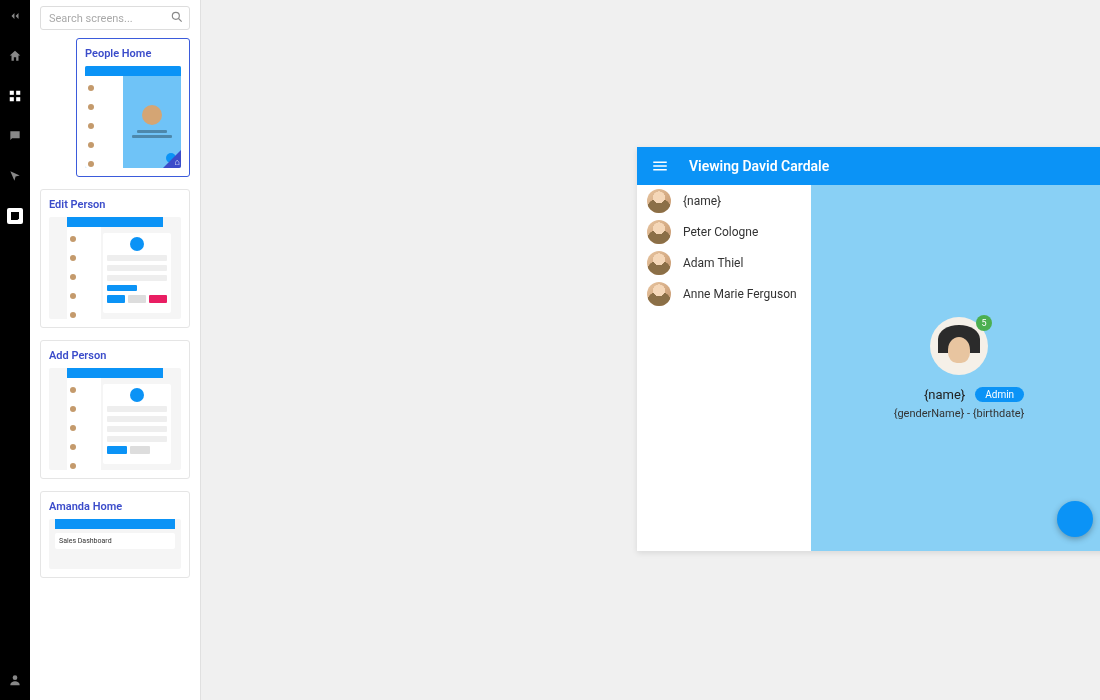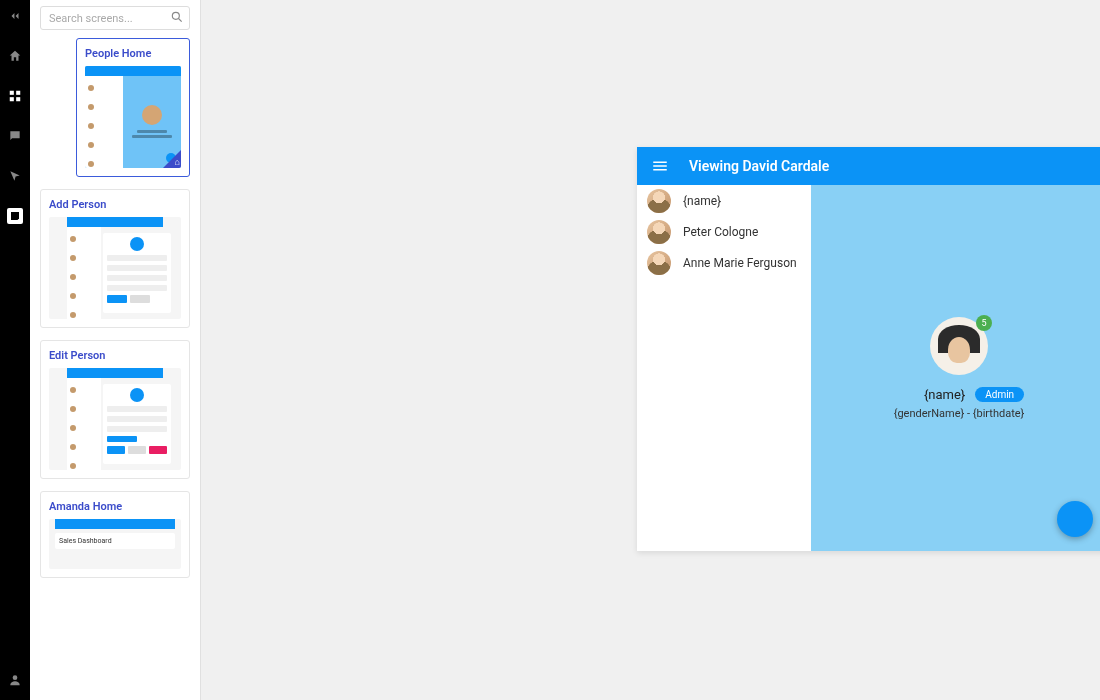--- a/index.html
+++ b/index.html
@@ -148,48 +148,20 @@
             <div class="thumb-text-line" style="width:40px"></div>
           </div>
         </div>
         <div class="thumb-fab"></div>
         <div class="thumb-corner"></div>
         <span class="thumb-corner-icon">⌂</span>
       </div>
     </div>
 
     <div class="screen-card">
-      <div class="screen-title">Add Person</div>
-      <div class="screen-thumb th-grey">
-        <div class="thumb-bar" style="left:18px;right:18px;width:auto"></div>
-        <div class="thumb-side" style="left:18px;width:34px">
-          <div><span class="thumb-side-avatar"></span></div>
-          <div><span class="thumb-side-avatar"></span></div>
-          <div><span class="thumb-side-avatar"></span></div>
-          <div><span class="thumb-side-avatar"></span></div>
-          <div><span class="thumb-side-avatar"></span></div>
-
-        </div>
-        <div class="thumb-form">
-          <div style="display:flex;justify-content:center;margin-top:4px">
-              <div style="width:14px;height:14px;border-radius:50%;background:#0b93f6"></div>
-            </div>
-          <div class="thumb-form-row"></div>
-          <div class="thumb-form-row"></div>
-          <div class="thumb-form-row"></div>
-          <div class="thumb-form-row"></div>
-          <div style="display:flex;gap:3px;margin:4px">
-              <div style="width:20px;height:8px;background:#0b93f6;border-radius:1px"></div>
-              <div style="width:20px;height:8px;background:#ddd;border-radius:1px"></div>
-            </div>
-        </div>
-      </div>
-    </div>
-
-    <div class="screen-card">
       <div class="screen-title">Edit Person</div>
       <div class="screen-thumb th-grey">
         <div class="thumb-bar" style="left:18px;right:18px;width:auto"></div>
         <div class="thumb-side" style="left:18px;width:34px">
           <div><span class="thumb-side-avatar"></span></div>
           <div><span class="thumb-side-avatar"></span></div>
           <div><span class="thumb-side-avatar"></span></div>
           <div><span class="thumb-side-avatar"></span></div>
           <div><span class="thumb-side-avatar"></span></div>
 
@@ -199,20 +171,48 @@
               <div style="width:14px;height:14px;border-radius:50%;background:#0b93f6"></div>
             </div>
           <div class="thumb-form-row"></div>
           <div class="thumb-form-row"></div>
           <div class="thumb-form-row"></div>
           <div class="thumb-form-blue"></div>
           <div style="display:flex;gap:3px;margin:4px">
               <div style="width:18px;height:8px;background:#0b93f6;border-radius:1px"></div>
               <div style="width:18px;height:8px;background:#ddd;border-radius:1px"></div>
               <div style="width:18px;height:8px;background:#e91e63;border-radius:1px"></div>
+            </div>
+        </div>
+      </div>
+    </div>
+
+    <div class="screen-card">
+      <div class="screen-title">Add Person</div>
+      <div class="screen-thumb th-grey">
+        <div class="thumb-bar" style="left:18px;right:18px;width:auto"></div>
+        <div class="thumb-side" style="left:18px;width:34px">
+          <div><span class="thumb-side-avatar"></span></div>
+          <div><span class="thumb-side-avatar"></span></div>
+          <div><span class="thumb-side-avatar"></span></div>
+          <div><span class="thumb-side-avatar"></span></div>
+          <div><span class="thumb-side-avatar"></span></div>
+
+        </div>
+        <div class="thumb-form">
+          <div style="display:flex;justify-content:center;margin-top:4px">
+              <div style="width:14px;height:14px;border-radius:50%;background:#0b93f6"></div>
+            </div>
+          <div class="thumb-form-row"></div>
+          <div class="thumb-form-row"></div>
+          <div class="thumb-form-row"></div>
+          <div class="thumb-form-row"></div>
+          <div style="display:flex;gap:3px;margin:4px">
+              <div style="width:20px;height:8px;background:#0b93f6;border-radius:1px"></div>
+              <div style="width:20px;height:8px;background:#ddd;border-radius:1px"></div>
             </div>
         </div>
       </div>
     </div>
 
 
     <div class="screen-card">
       <div class="screen-title">Amanda Home</div>
       <div class="screen-thumb th-grey" style="height:50px">
         <div class="thumb-bar" style="left:6px;right:6px;width:auto"></div>
@@ -241,20 +241,24 @@
         <div class="mock-person">
             <div class="avatar-sm"></div>
             <span class="mock-name">{name}</span>
           </div>
         <div class="mock-person">
             <div class="avatar-sm"></div>
             <span class="mock-name">Peter Cologne</span>
           </div>
         <div class="mock-person">
             <div class="avatar-sm"></div>
+            <span class="mock-name">Adam Thiel</span>
+          </div>
+        <div class="mock-person">
+            <div class="avatar-sm"></div>
             <span class="mock-name">Anne Marie Ferguson</span>
           </div>
       </div>
       <div class="mock-detail">
         <div class="avatar-lg-wrap">
           <div class="avatar-lg"></div>
           <div class="badge-count">5</div>
         </div>
         <div class="detail-name-row">
           <span class="detail-name">{name}</span>

